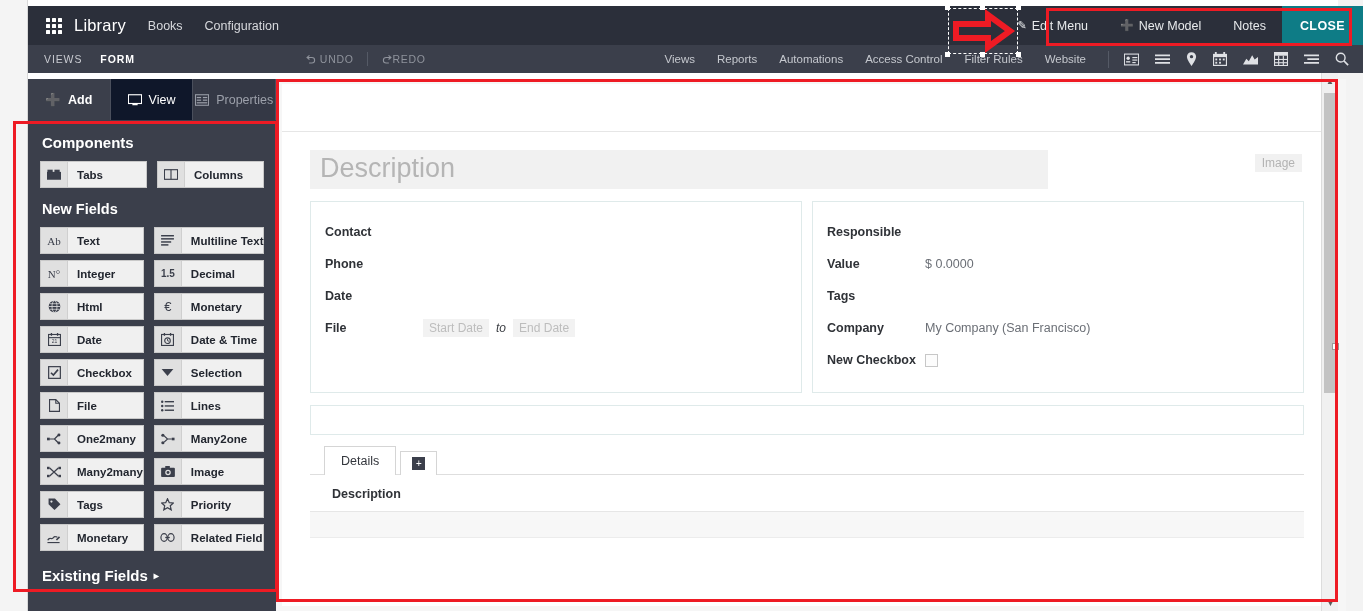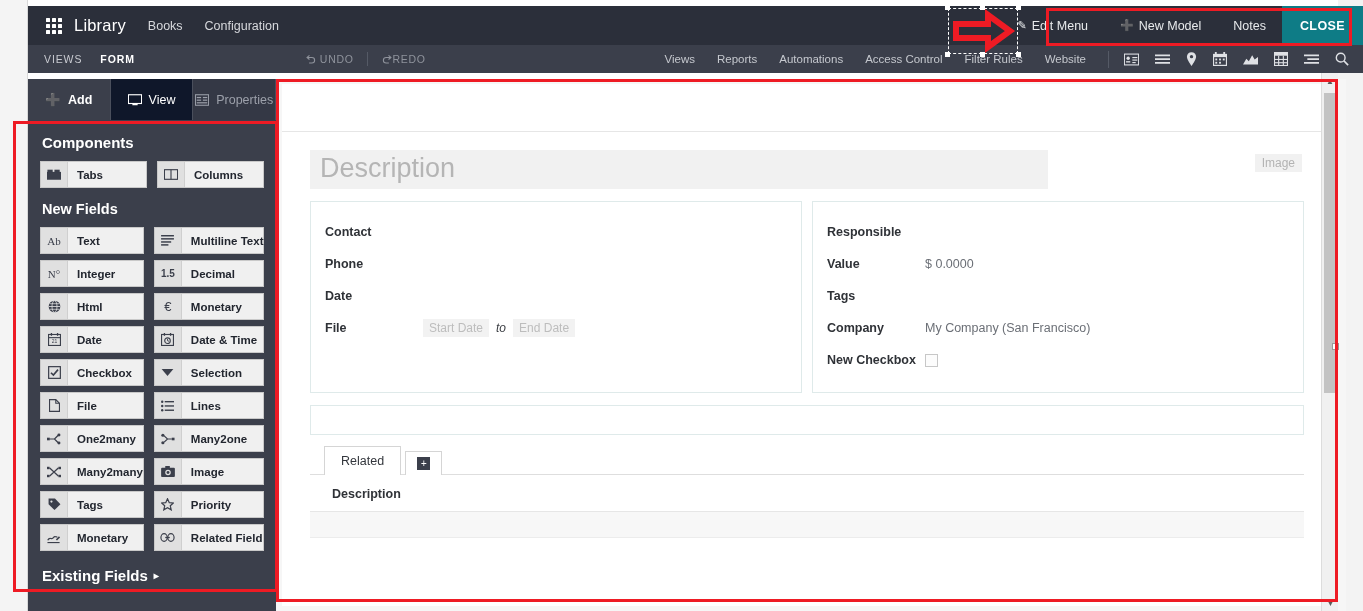--- a/index.html
+++ b/index.html
@@ -567,21 +567,21 @@
             <div class="frow">
               <div class="flabel">New Checkbox</div>
               <span class="cbox"></span>
             </div>
           </div>
         </div>
 
         <div class="emptybox"></div>
 
         <div class="tabsrow">
-          <div class="ttab">Related</div>
+          <div class="ttab">Details</div>
           <div class="tplus">
             <i>+</i>
           </div>
         </div>
 
         <div class="descline">Description</div>
         <div class="greyband"></div>
       </div>
     </div>
   </div>

